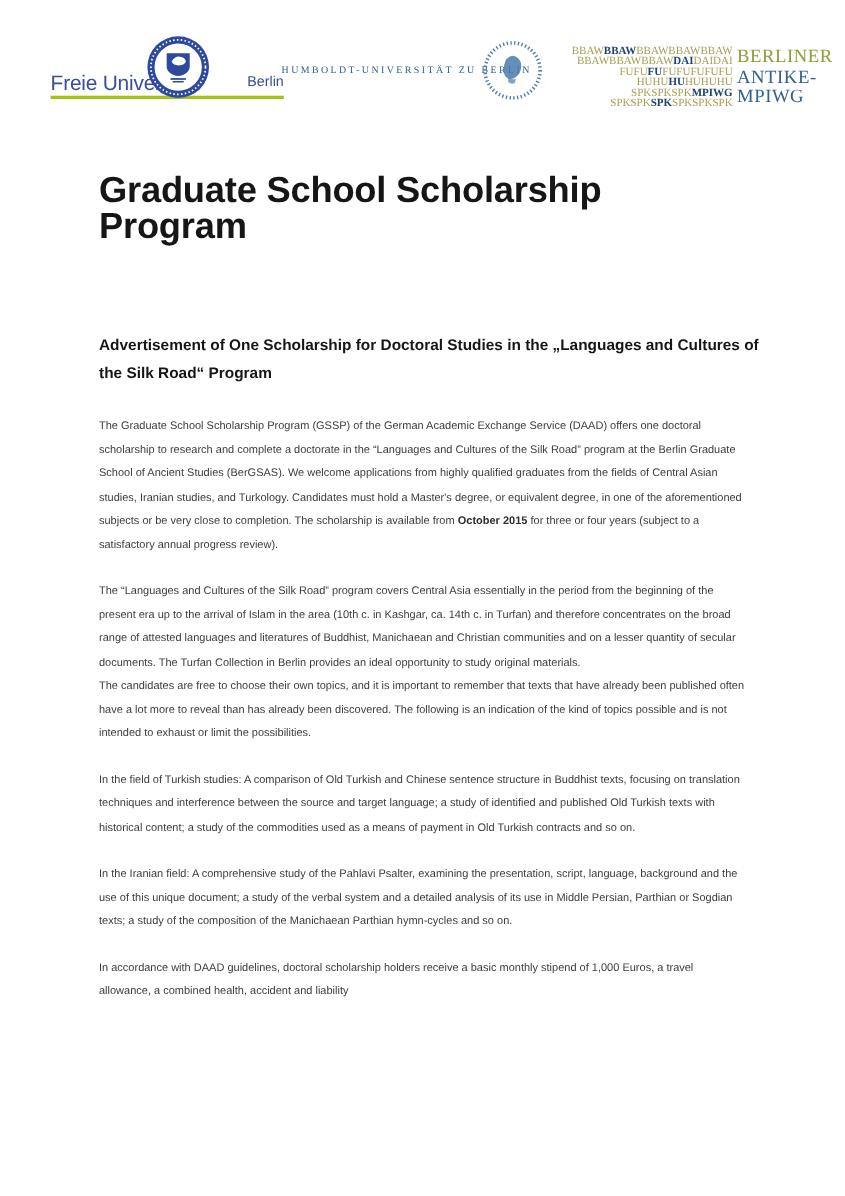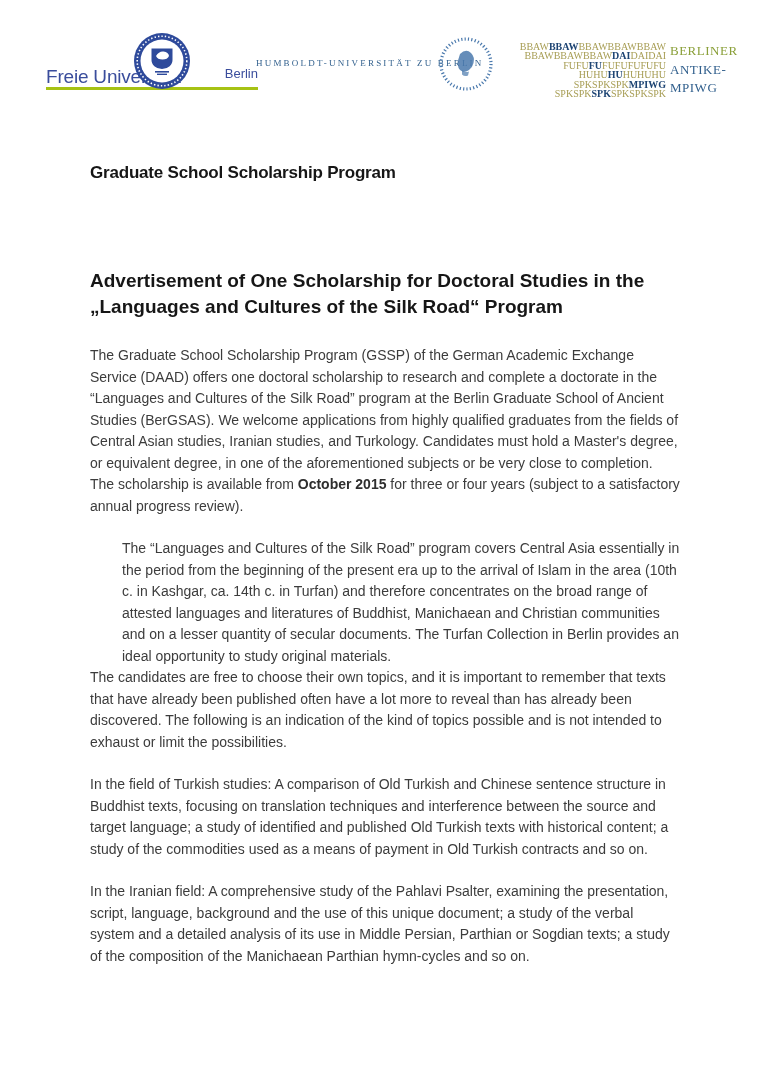--- a/index.html
+++ b/index.html
@@ -32,43 +32,43 @@
     position:absolute;left:512px;top:42px;width:154px;
     font-family:"Liberation Serif","DejaVu Serif",serif;
     font-size:10px;line-height:9.4px;color:#a79d54;
     text-align:right;white-space:nowrap;
   }
   .cloud .hi{color:#1d4473;font-weight:bold;}
 
   .bak{
     position:absolute;left:670px;top:42px;
     font-family:"Liberation Serif","DejaVu Serif",serif;
-    font-size:13px;line-height:18.5px;letter-spacing:0.5px;
+    font-size:17px;line-height:18.5px;letter-spacing:0.5px;
     color:#33618e;white-space:nowrap;
   }
   .bak .bak-line1{color:#8ba03a;}
 
   
   .doc{position:absolute;left:90px;top:157px;width:590px;}
   .doc h1{
     margin:0 0 79px 0;
-    font-size:17px;line-height:32px;font-weight:bold;color:#161616;
+    font-size:33px;line-height:32px;font-weight:bold;color:#161616;
     letter-spacing:-0.2px;
   }
   .doc h2{
     margin:0 0 25px 0;
-    font-size:19px;line-height:26px;font-weight:bold;color:#161616;
+    font-size:14px;line-height:26px;font-weight:bold;color:#161616;
     margin-right:-14px;
   }
   .doc p{
     margin:0 0 21px 0;
-    font-size:14px;line-height:21.5px;color:#3c3c3c;
+    font-size:10px;line-height:21.5px;color:#3c3c3c;
   }
   .doc p.bold{font-weight:bold;color:#2e2e2e;}
-  .doc p.no-gap{margin-bottom:0;margin-left:32px;}
+  .doc p.no-gap{margin-bottom:0;}
   .doc strong{font-weight:bold;color:#2e2e2e;}
 </style>
 </head>
 <body>
 
 <div class="page">
 
   <div class="logo-strip">
 
     <div class="fu-logo">
@@ -122,14 +122,15 @@
     <p><span>The Graduate School Scholarship Program (GSSP) of the German Academic Exchange Service (DAAD) offers one doctoral scholarship to research and complete a doctorate in the “Languages and Cultures of the Silk Road” program at the Berlin Graduate School of Ancient Studies (BerGSAS). We welcome applications from highly qualified graduates from the fields of Central Asian studies, Iranian studies, and Turkology. Candidates must hold a Master's degree, or equivalent degree, in one of the aforementioned subjects or be very close to completion. The scholarship is available from </span><strong>October 2015</strong><span> for three or four years (subject to a satisfactory annual progress review).</span></p>
 
 
     <p class="no-gap">The “Languages and Cultures of the Silk Road” program covers Central Asia essentially in the period from the beginning of the present era up to the arrival of Islam in the area (10th c. in Kashgar, ca. 14th c. in Turfan) and therefore concentrates on the broad range of attested languages and literatures of Buddhist, Manichaean and Christian communities and on a lesser quantity of secular documents. The Turfan Collection in Berlin provides an ideal opportunity to study original materials.</p>
     <p>The candidates are free to choose their own topics, and it is important to remember that texts that have already been published often have a lot more to reveal than has already been discovered. The following is an indication of the kind of topics possible and is not intended to exhaust or limit the possibilities.</p>
 
     <p>In the field of Turkish studies: A comparison of Old Turkish and Chinese sentence structure in Buddhist texts, focusing on translation techniques and interference between the source and target language; a study of identified and published Old Turkish texts with historical content; a study of the commodities used as a means of payment in Old Turkish contracts and so on.</p>
 
     <p>In the Iranian field: A comprehensive study of the Pahlavi Psalter, examining the presentation, script, language, background and the use of this unique document; a study of the verbal system and a detailed analysis of its use in Middle Persian, Parthian or Sogdian texts; a study of the composition of the Manichaean Parthian hymn-cycles and so on.</p>
 
+    <p>In accordance with DAAD guidelines, doctoral scholarship holders receive a basic monthly stipend of 1,000 Euros, a travel allowance, a combined health, accident and liability</p>
   </div>
 </div>
 
 </body></html>

